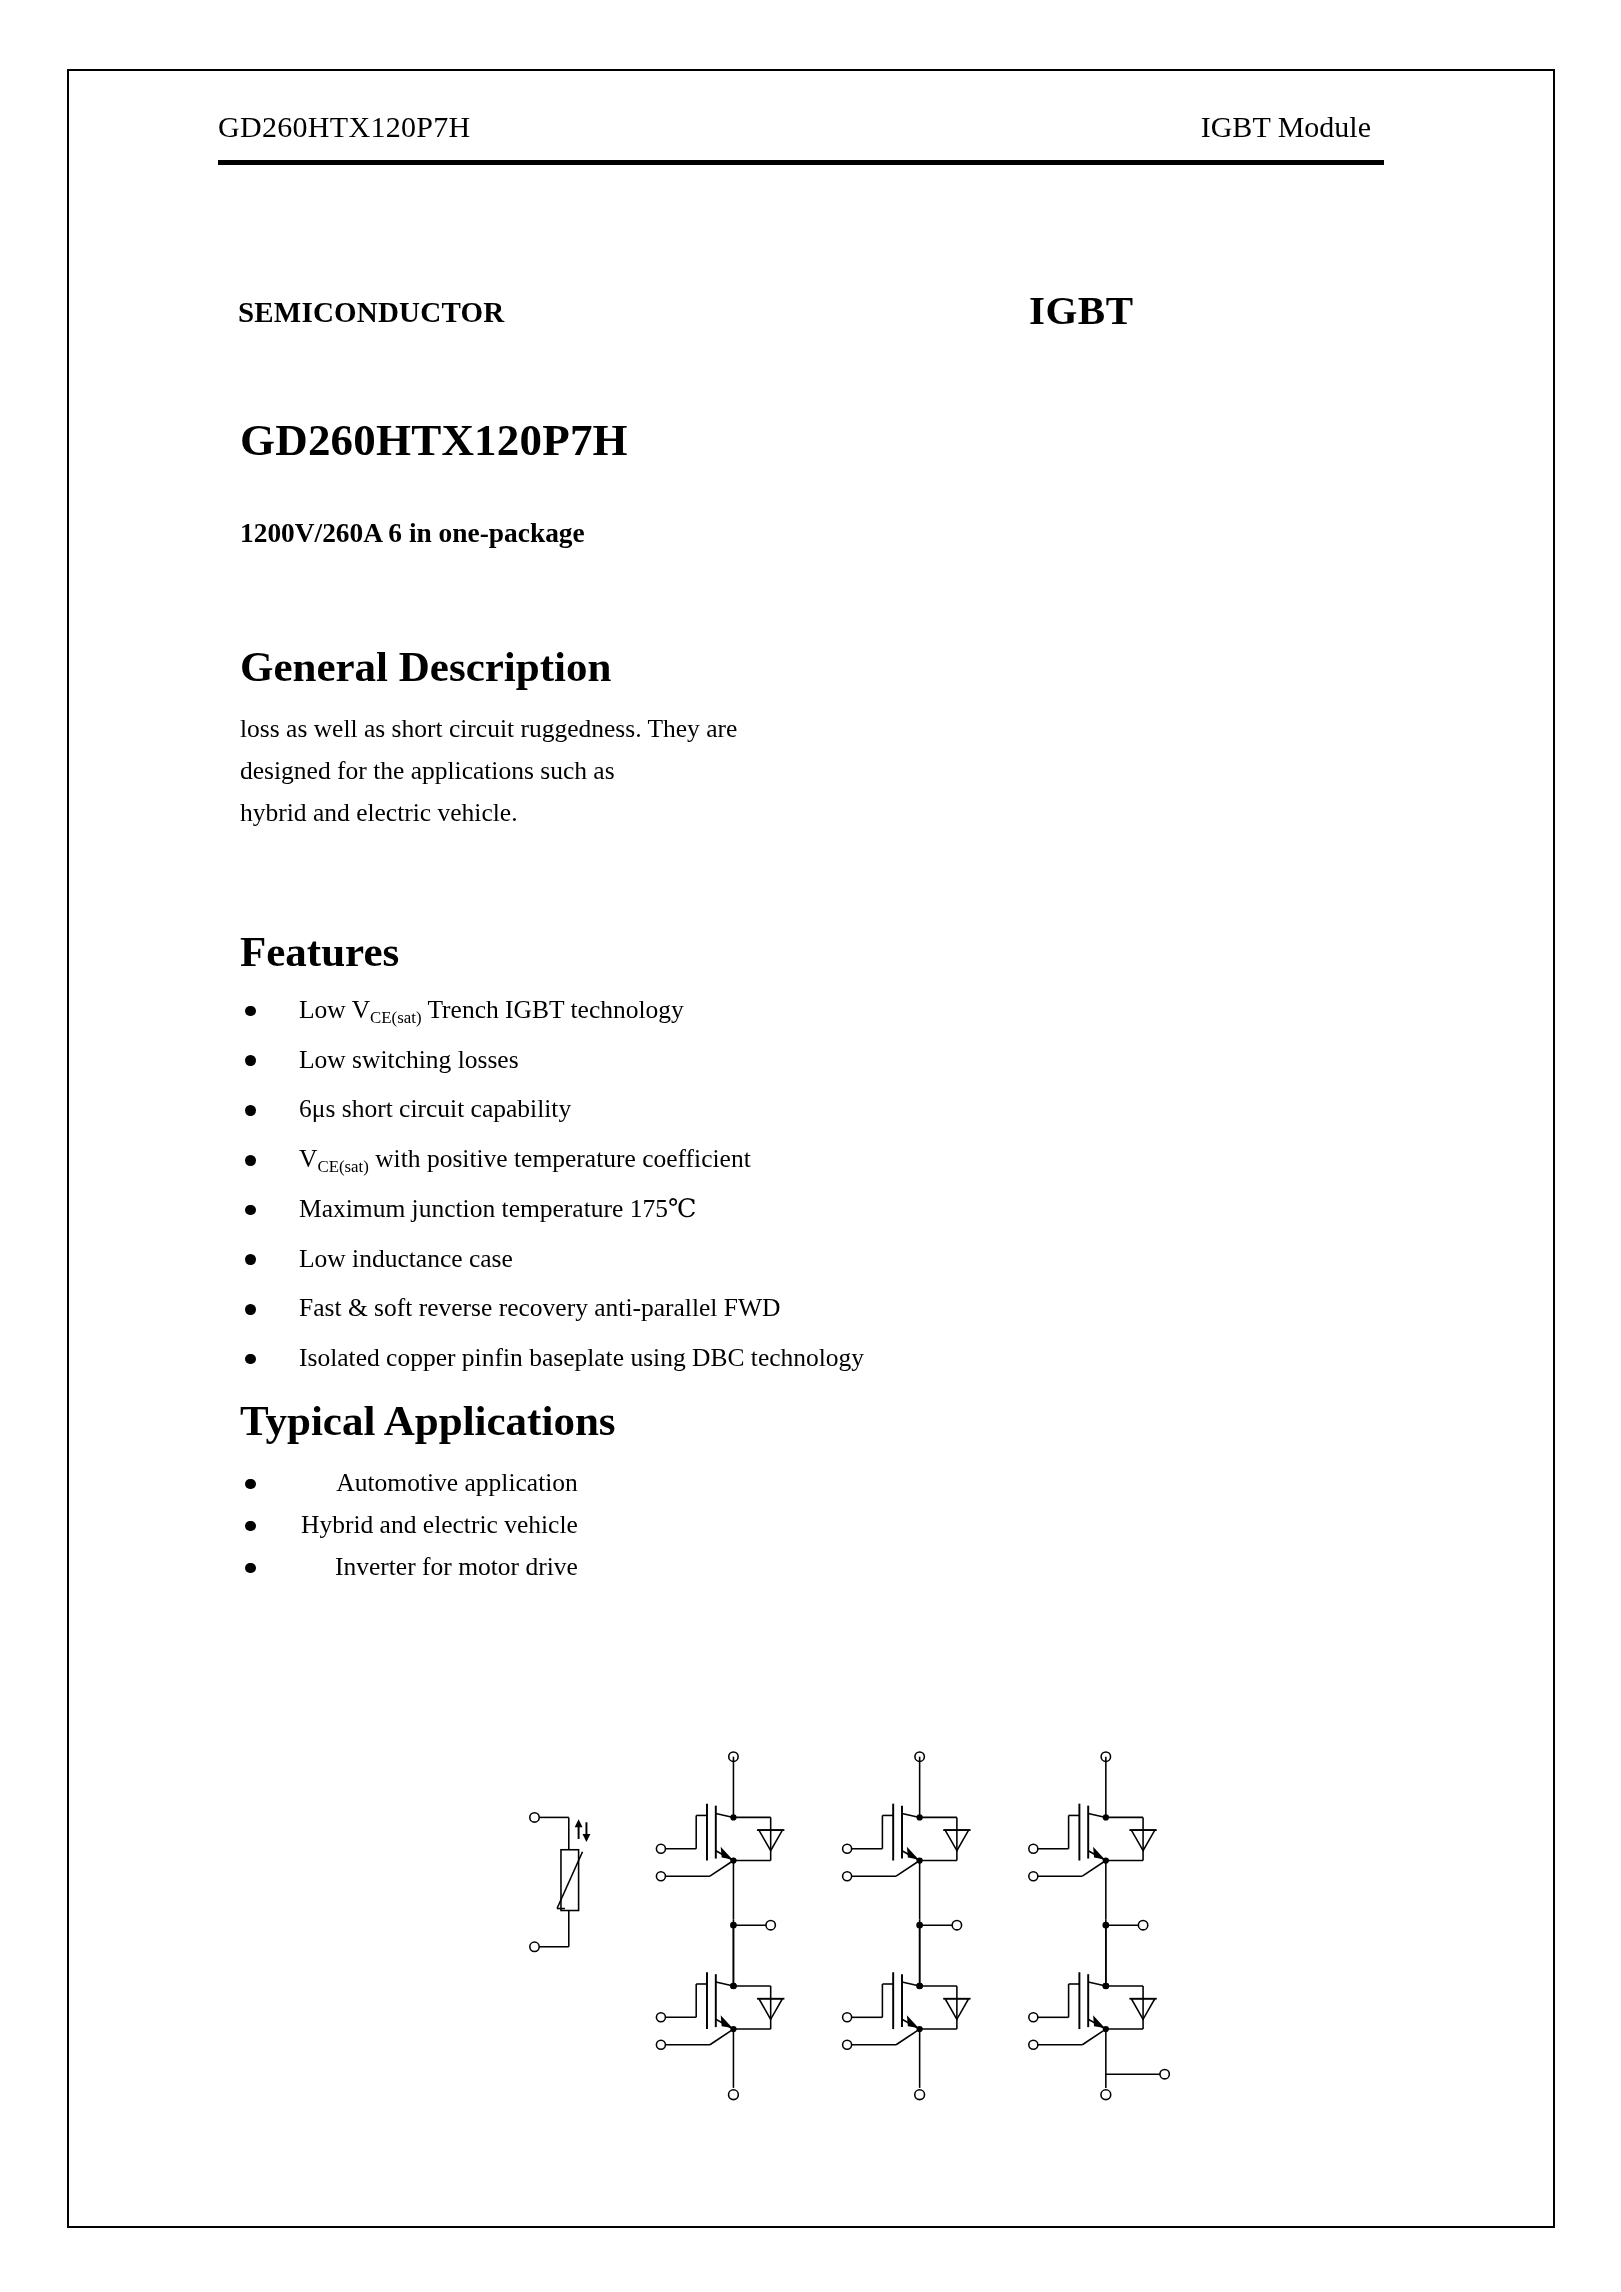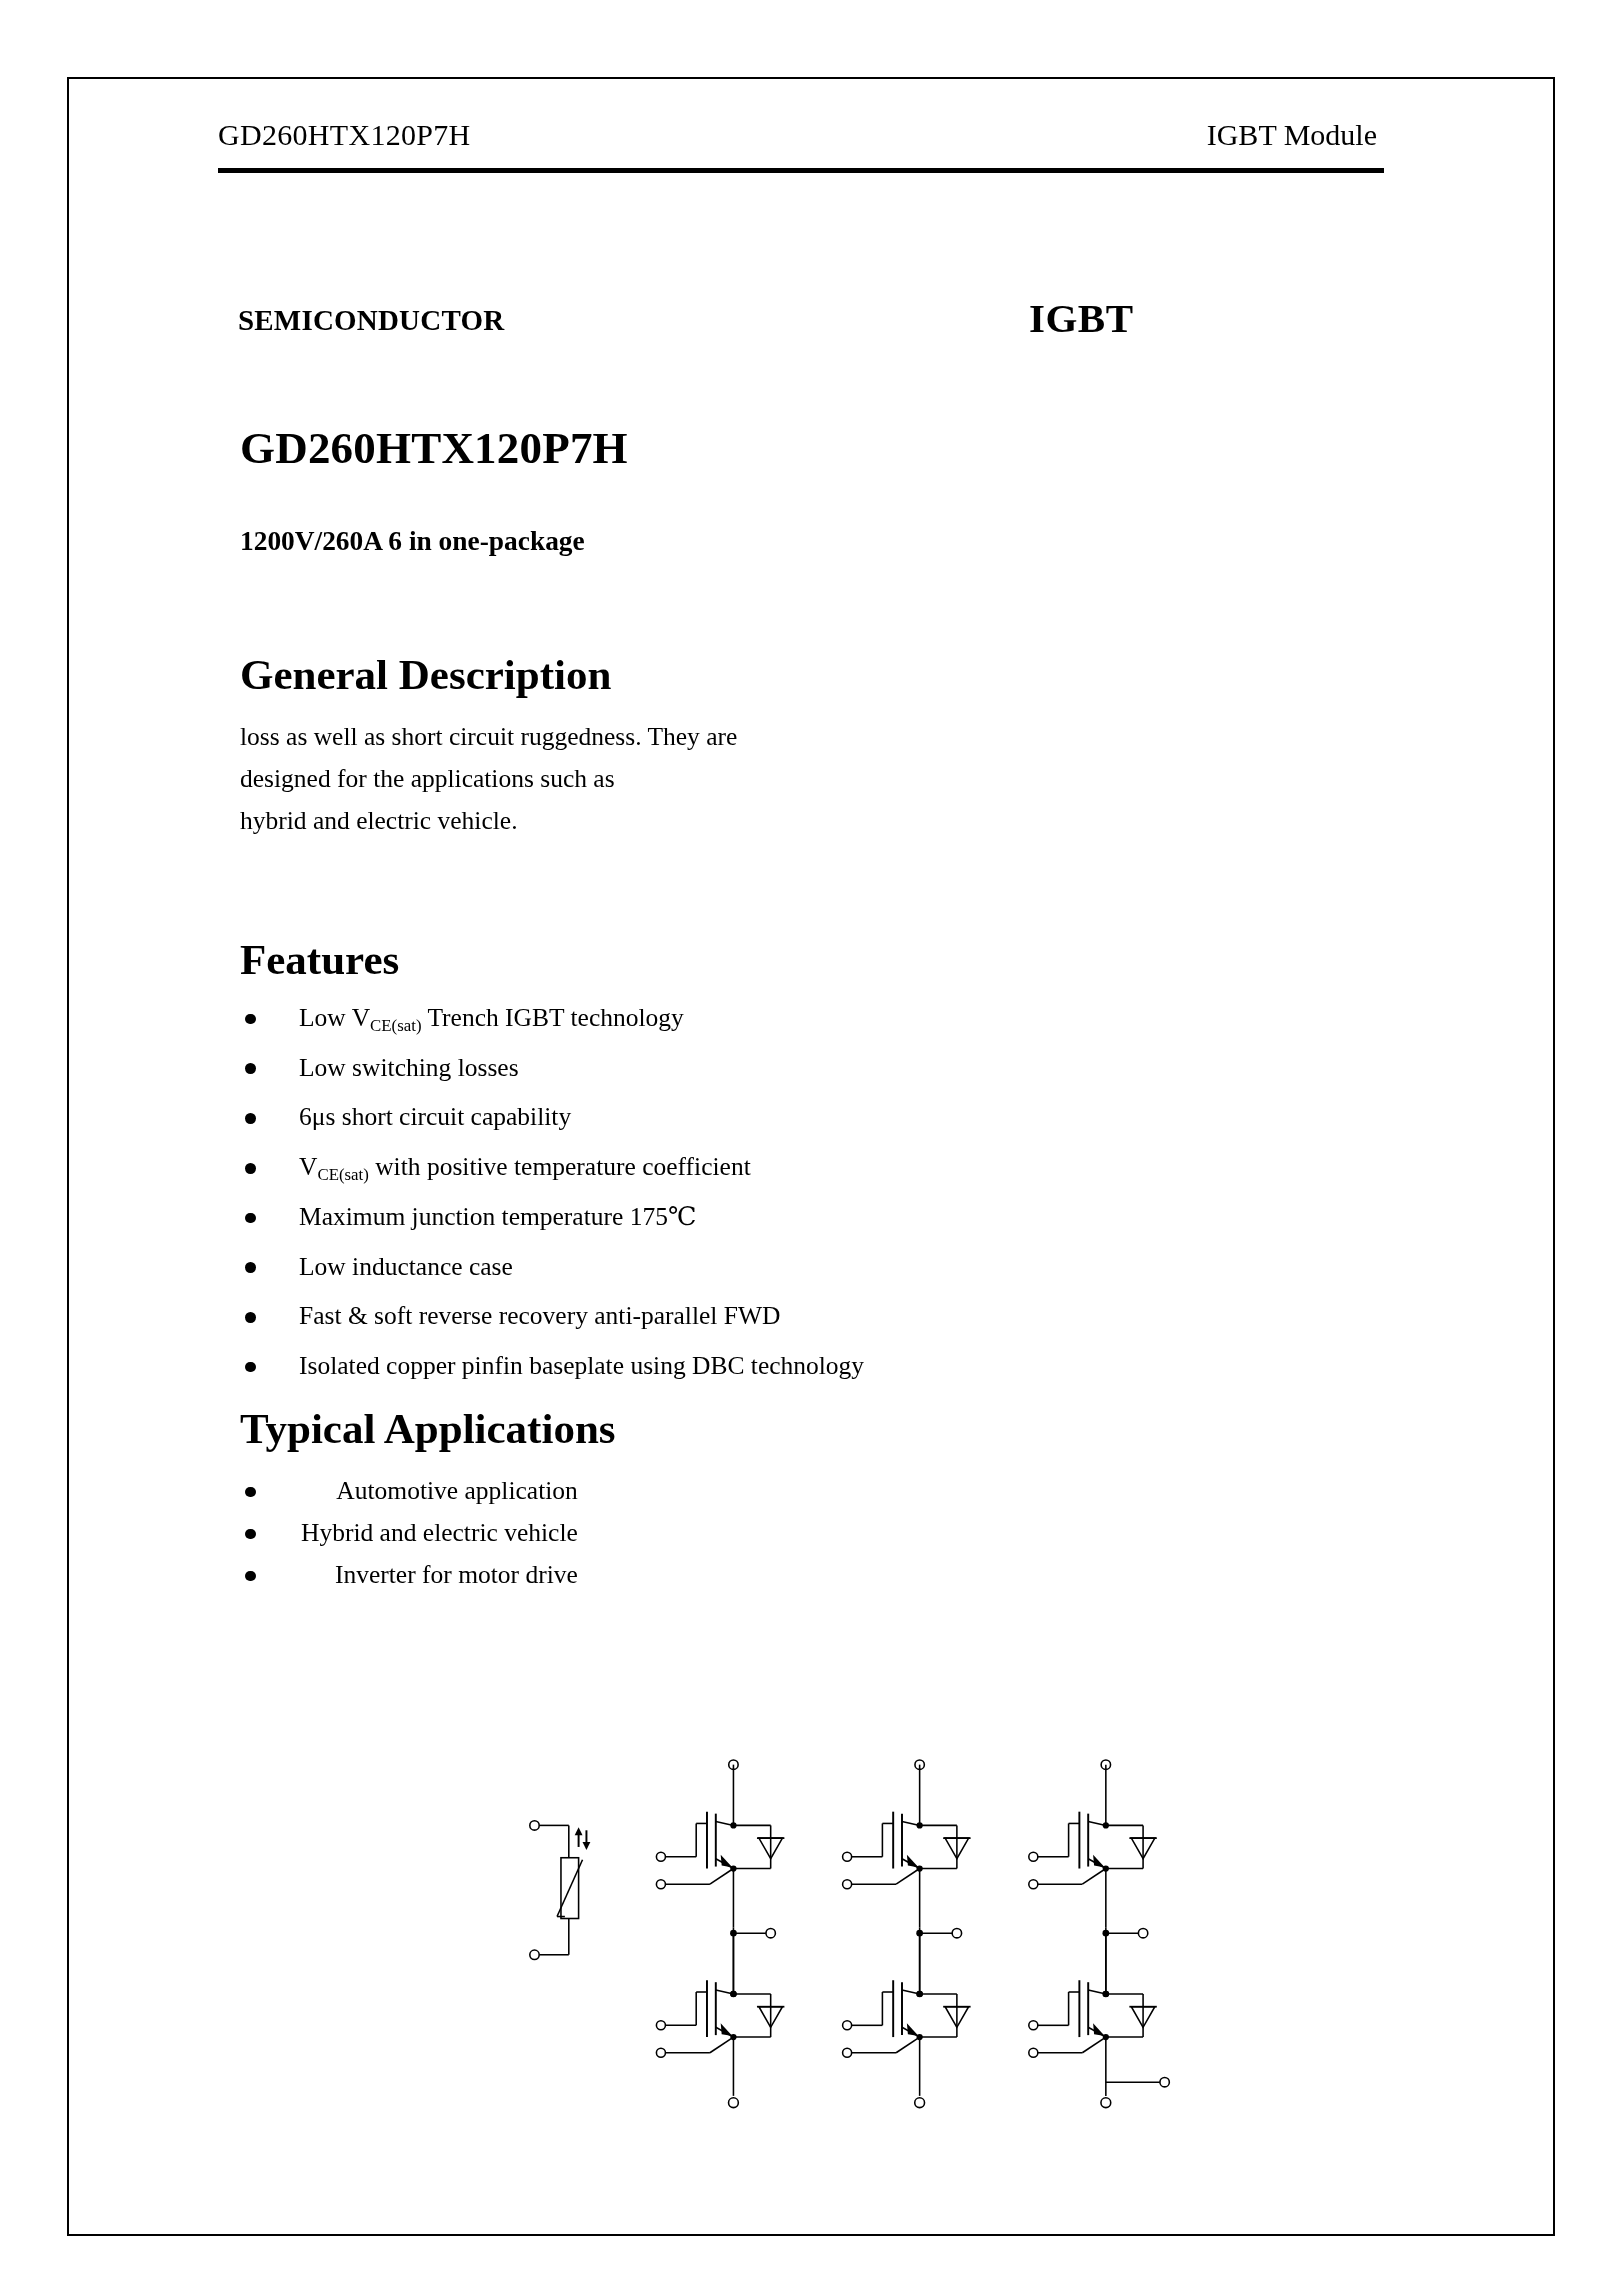--- a/index.html
+++ b/index.html
@@ -20,38 +20,38 @@
     left: 67px;
     top: 65px;
     width: 1488px;
     height: 2159px;
     border: 2.9px solid #000;
     box-sizing: border-box;
   }
   .content {
     position: absolute;
     left: 0;
-    top: 12px;
+    top: 4px;
     width: 1621px;
     height: 2101px;
   }
 
   
   .doc-header {
     position: absolute;
     left: 218px;
     top: 106px;
     width: 1166px;
     display: flex;
     justify-content: space-between;
     align-items: baseline;
     font-size: 30px;
   }
   .doc-header .hdr-left { letter-spacing: 0.3px; }
-  .doc-header .hdr-right { margin-right: 7px; }
+  .doc-header .hdr-right { margin-right: 13px; }
   .header-rule {
     position: absolute;
     left: 218px;
     top: 156px;
     width: 1166px;
     height: 4.9px;
     background: #000;
   }
 
   

